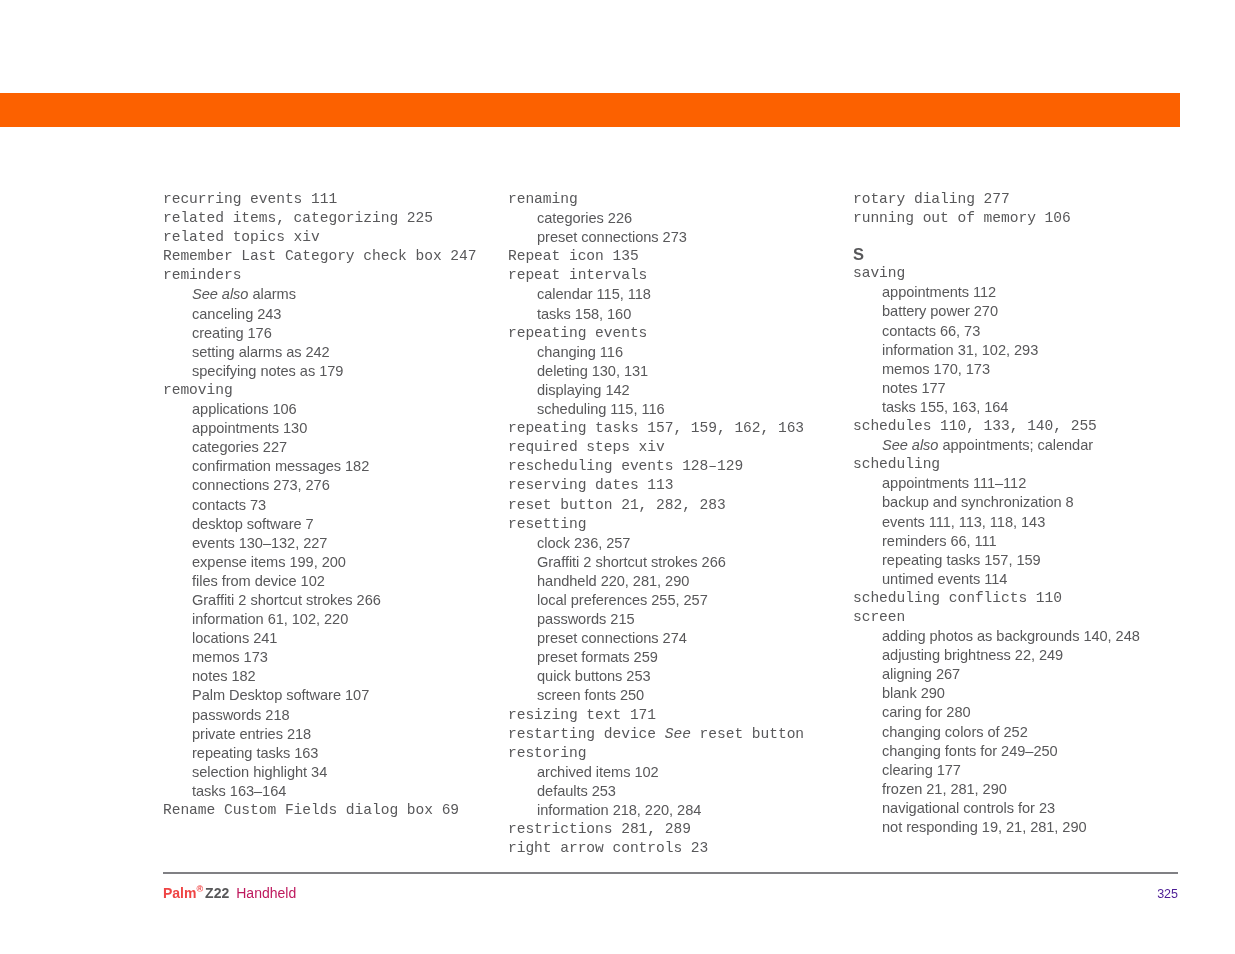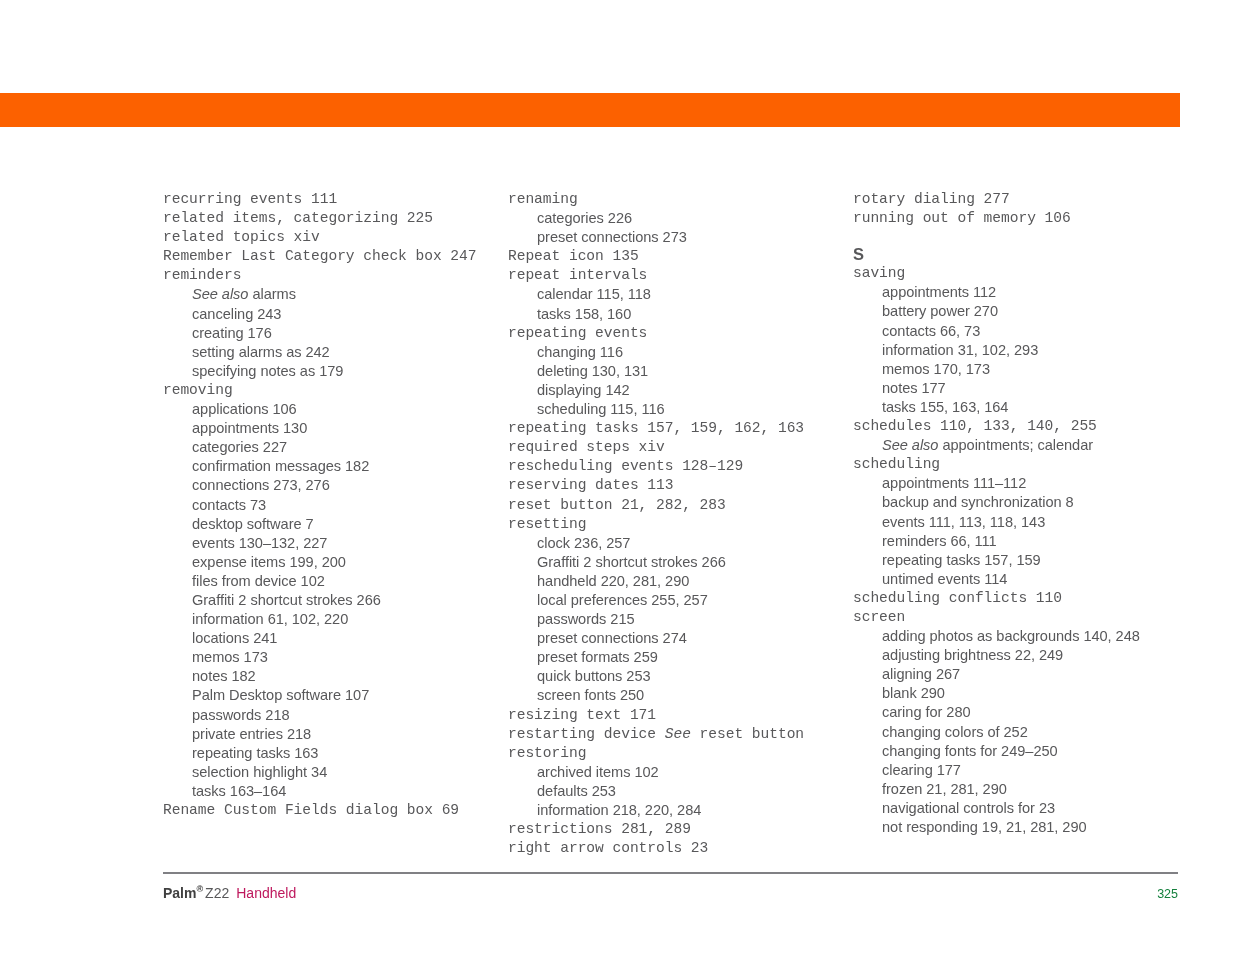--- a/index.html
+++ b/index.html
@@ -72,40 +72,40 @@
     align-items: baseline;
     justify-content: space-between;
     margin-top: 11px;
   }
   .footer-left {
     font-size: 14px;
     color: #6d6d70;
   }
   .footer-brand {
     font-weight: bold;
-    color: #404040;
+    color: #ef4444;
   }
   .footer-brand sup {
     font-size: 9px;
     vertical-align: super;
     line-height: 0;
   }
   .footer-model {
-    font-weight: normal;
+    font-weight: bold;
     color: #58585a;
     margin-left: 2px;
   }
   .footer-product {
     margin-left: 7px;
     font-weight: normal;
     color: #be185d;
   }
   .footer-page {
     font-size: 12.5px;
-    color: #15803d;
+    color: #4c1d95;
   }
 </style>
 </head>
 <body>
 
 <div class="page">
 
   <div class="header-bar" style="background: rgb(252, 97, 0);"></div>
 
   <div class="columns">

